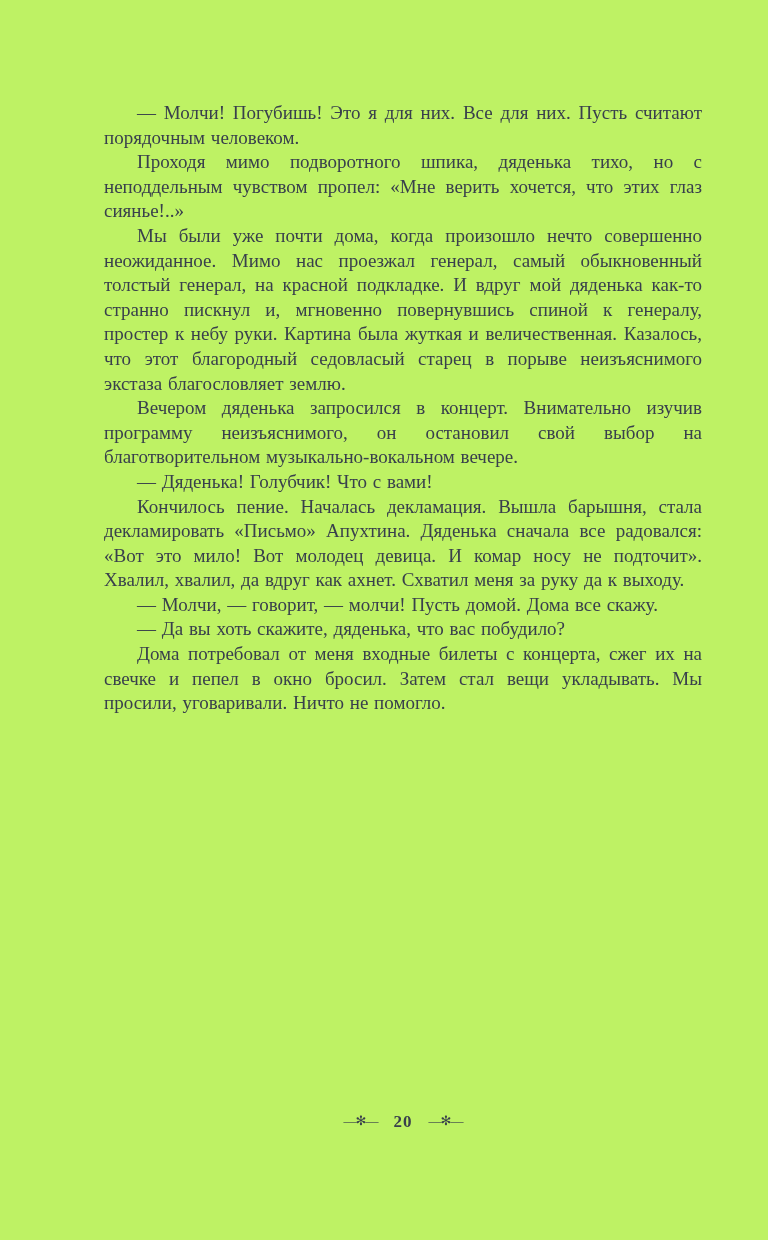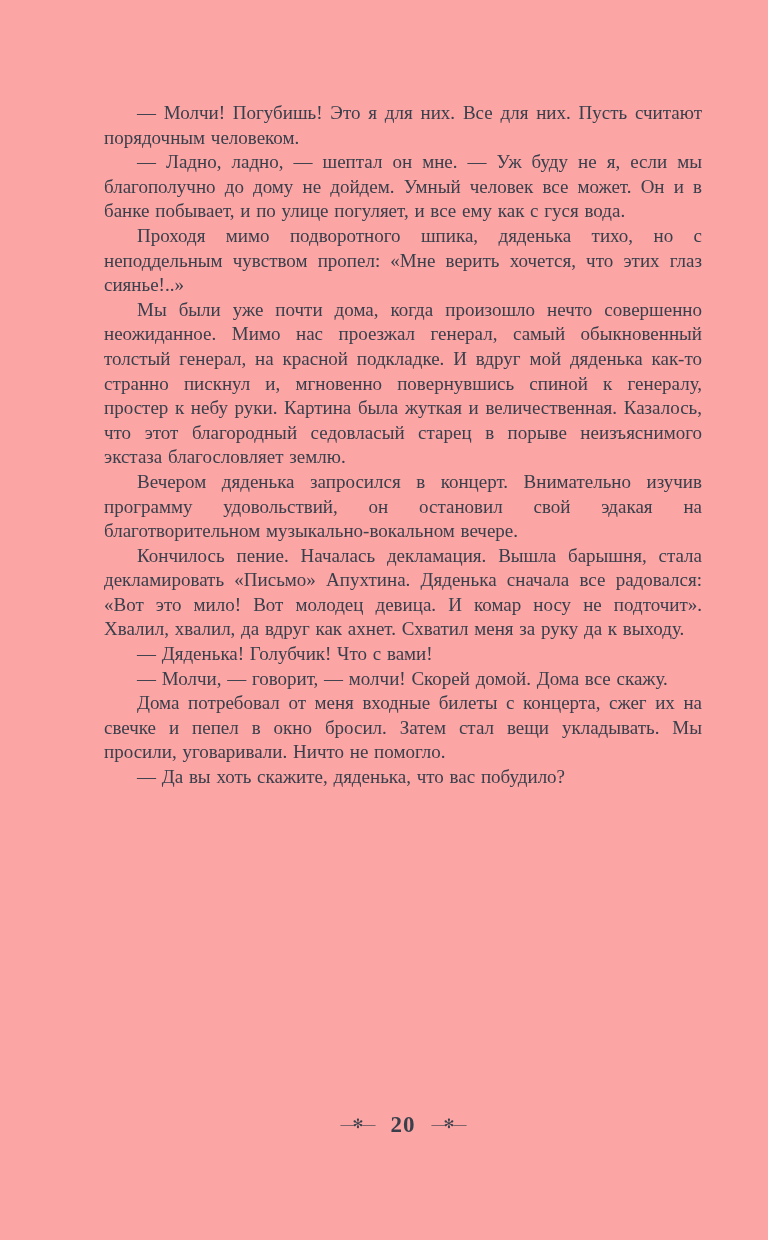--- a/index.html
+++ b/index.html
@@ -13,21 +13,21 @@
     overflow: hidden;
     font-family: "Liberation Serif", "DejaVu Serif", serif;
     color: #39404c;
   }
   .book-page {
     position: relative;
     box-sizing: border-box;
     width: 768px;
     height: 1240px;
     padding: 101px 66px 0 104px;
-    background: #fca5a5;
+    background: #bef264;
   }
   .text-block {
     width: 598px;
   }
   p.paragraph {
     margin: 0;
     padding: 0;
     text-indent: 33px;
     text-align: justify;
     font-size: 19px;
@@ -39,46 +39,45 @@
     position: absolute;
     top: 1112px;
     left: 104px;
     width: 598px;
     display: flex;
     justify-content: center;
     align-items: center;
     gap: 16px;
   }
   .page-number {
-    font-size: 23px;
+    font-size: 17px;
     font-weight: bold;
     letter-spacing: 1px;
   }
   .ornament {
     font-size: 13px;
     color: #39404c;
     letter-spacing: -1px;
     transform: translateY(-1px);
   }
 </style>
 </head>
 <body>
 
 <div class="book-page">
   <div class="text-block">
     <p class="paragraph">— Молчи! Погубишь! Это я для них. Все для них. Пусть считают порядочным человеком.</p>
-    <p class="paragraph">— Ладно, ладно, — шептал он мне. — Уж буду не я, если мы благополучно до дому не дойдем. Умный человек все может. Он и в банке побывает, и по улице погуляет, и все ему как с гуся вода.</p>
     <p class="paragraph">Проходя мимо подворотного шпика, дяденька тихо, но с неподдельным чувством пропел: «Мне верить хочется, что этих глаз сиянье!..»</p>
     <p class="paragraph">Мы были уже почти дома, когда произошло нечто совершенно неожиданное. Мимо нас проезжал генерал, самый обыкновенный толстый генерал, на красной подкладке. И вдруг мой дяденька как-то странно пискнул и, мгновенно повернувшись спиной к генералу, простер к небу руки. Картина была жуткая и величественная. Казалось, что этот благородный седовласый старец в порыве неизъяснимого экстаза благословляет землю.</p>
-    <p class="paragraph">Вечером дяденька запросился в концерт. Внимательно изучив программу удовольствий, он остановил свой эдакая на благотворительном музыкально-вокальном вечере.</p>
+    <p class="paragraph">Вечером дяденька запросился в концерт. Внимательно изучив программу неизъяснимого, он остановил свой выбор на благотворительном музыкально-вокальном вечере.</p>
+    <p class="paragraph">— Дяденька! Голубчик! Что с вами!</p>
     <p class="paragraph">Кончилось пение. Началась декламация. Вышла барышня, стала декламировать «Письмо» Апухтина. Дяденька сначала все радовался: «Вот это мило! Вот молодец девица. И комар носу не подточит». Хвалил, хвалил, да вдруг как ахнет. Схватил меня за руку да к выходу.</p>
-    <p class="paragraph">— Дяденька! Голубчик! Что с вами!</p>
-    <p class="paragraph">— Молчи, — говорит, — молчи! Скорей домой. Дома все скажу.</p>
+    <p class="paragraph">— Молчи, — говорит, — молчи! Пусть домой. Дома все скажу.</p>
+    <p class="paragraph">— Да вы хоть скажите, дяденька, что вас побудило?</p>
     <p class="paragraph">Дома потребовал от меня входные билеты с концерта, сжег их на свечке и пепел в окно бросил. Затем стал вещи укладывать. Мы просили, уговаривали. Ничто не помогло.</p>
-    <p class="paragraph">— Да вы хоть скажите, дяденька, что вас побудило?</p>
   </div>
 
   <div class="page-footer">
     <span class="ornament">—✻—</span>
     <span class="page-number">20</span>
     <span class="ornament">—✻—</span>
   </div>
 </div>
 
 </body></html>

